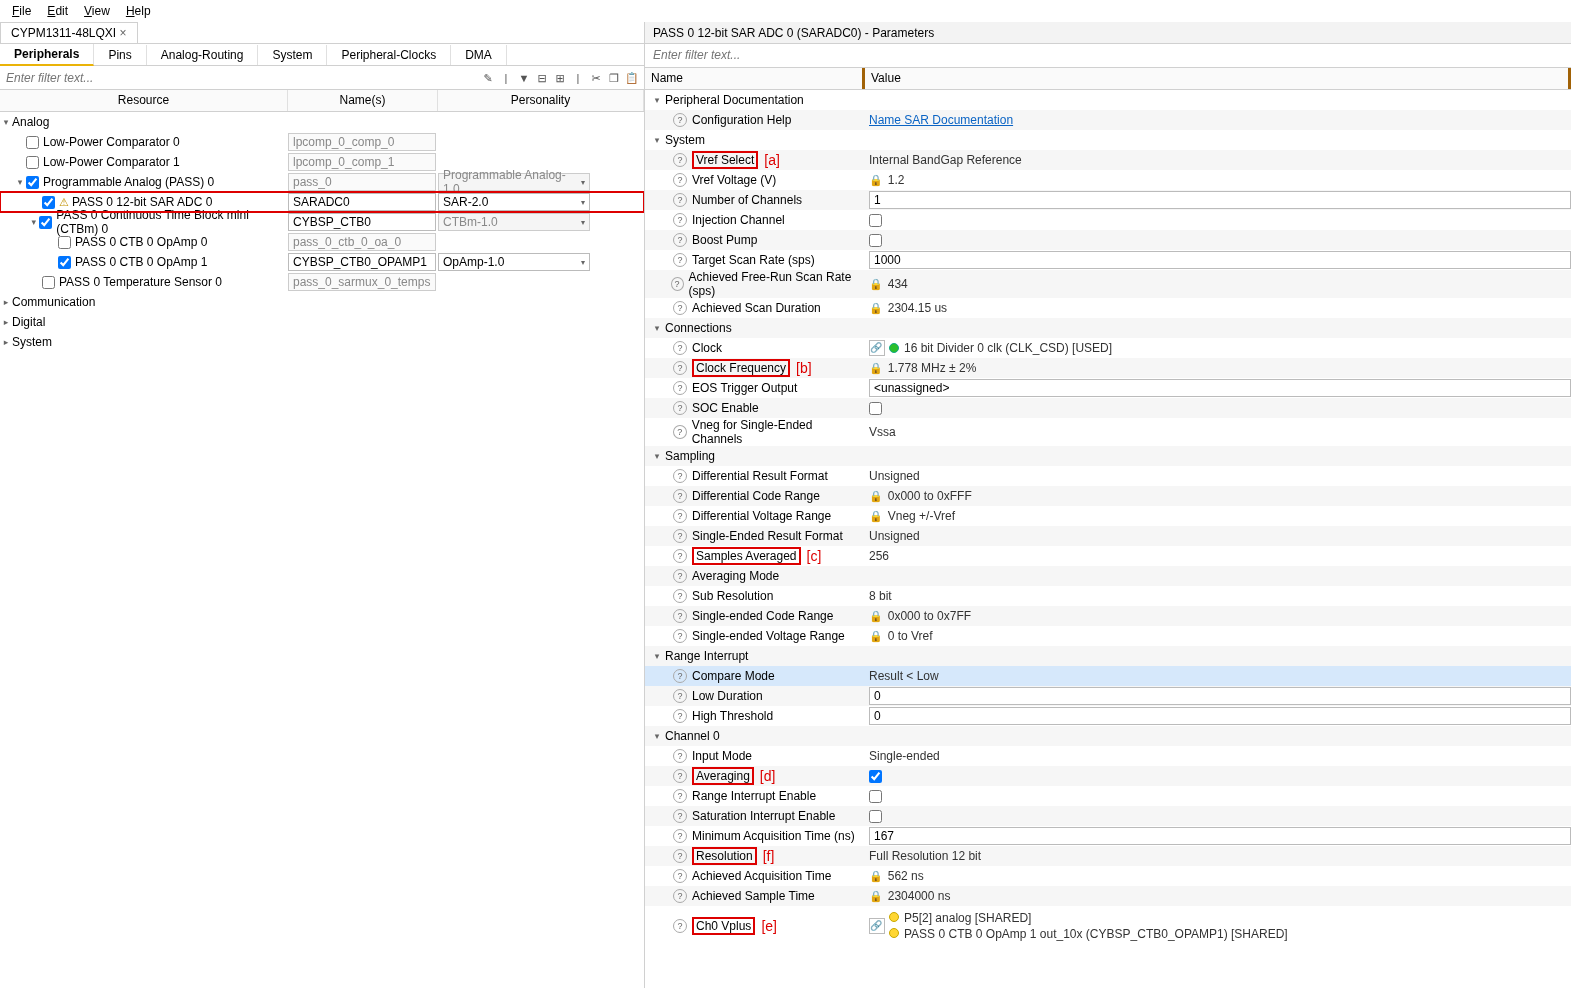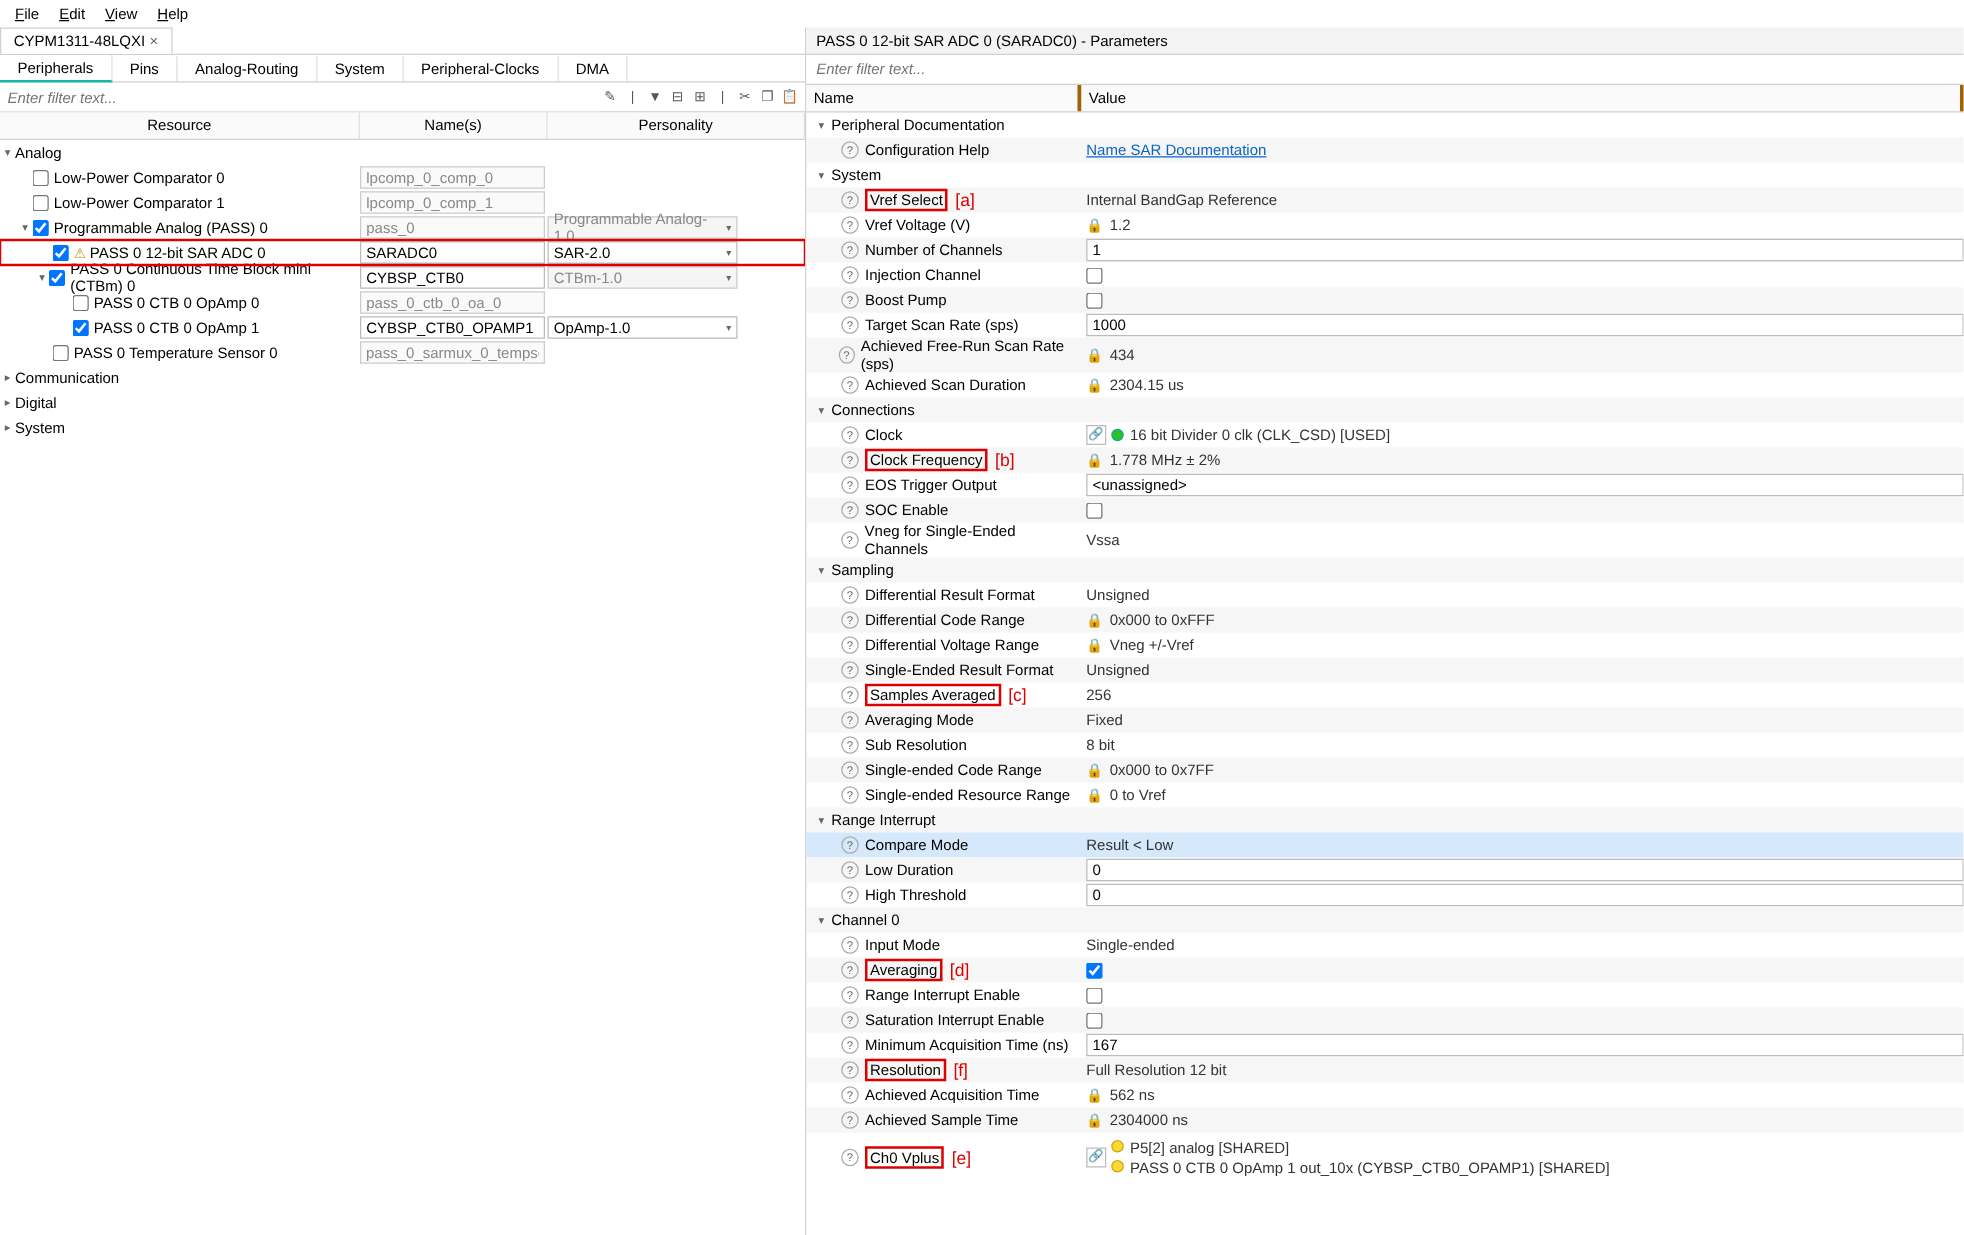--- a/index.html
+++ b/index.html
@@ -16,21 +16,21 @@
 .right { flex: 1; display: flex; flex-direction: column; }
 
 
 .tabbar { height: 22px; display: flex; align-items: flex-start; border-bottom: 1px solid #d0d0d0; }
 .tabbar .tab { padding: 3px 10px; border: 1px solid #d0d0d0; border-bottom: none; margin-right: -1px; background: #f5f5f5; position: relative; }
 .tabbar .tab.active { background: #fff; z-index: 1; }
 .tabbar .tab.close::after { content: " ×"; color: #666; }
 
 .subtabbar { height: 22px; display: flex; align-items: center; border-bottom: 1px solid #d0d0d0; }
 .subtabbar .tab { padding: 3px 14px; border-right: 1px solid #e0e0e0; }
-.subtabbar .tab.active { background: #fff; font-weight: normal; border-bottom: 2px solid #14b8a6; }
+.subtabbar .tab.active { background: #fff; font-weight: bold; border-bottom: 2px solid #eab308; }
 
 .filterbar { height: 24px; display: flex; align-items: center; border-bottom: 1px solid #d0d0d0; }
 .filterbar input { flex: 1; height: 22px; border: none; padding: 0 6px; font-style: italic; color: #888; }
 .filterbar .icons { display: flex; gap: 2px; padding-right: 4px; }
 .filterbar .icon { width: 16px; height: 16px; font-size: 11px; text-align: center; line-height: 16px; color: #555; }
 
 .gridhead { height: 22px; display: flex; border-bottom: 1px solid #d0d0d0; background: #fafafa; text-align: center; }
 .gridhead div { padding: 3px 6px; border-right: 1px solid #e0e0e0; }
 .col-res { width: 288px; }
 .col-name { width: 150px; }
@@ -498,21 +498,20 @@
             <span class="tag">[c]</span>
           </div>
           <div class="pval ro">256</div>
         </div>
       <div class="prow alt">
           <div class="pname">
             <span class="indent" style="width:28px"></span>
             <span class="q">?</span>
             <span>Averaging Mode</span>
           </div>
-          <div class="pval ro">Fixed</div>
         </div>
       <div class="prow">
           <div class="pname">
             <span class="indent" style="width:28px"></span>
             <span class="q">?</span>
             <span>Sub Resolution</span>
           </div>
           <div class="pval ro">8 bit</div>
         </div>
       <div class="prow alt">
@@ -523,21 +522,21 @@
           </div>
           <div class="pval">
             <span class="lock">🔒</span>
             <span class="ro">0x000 to 0x7FF</span>
           </div>
         </div>
       <div class="prow">
           <div class="pname">
             <span class="indent" style="width:28px"></span>
             <span class="q">?</span>
-            <span>Single-ended Resource Range</span>
+            <span>Single-ended Voltage Range</span>
           </div>
           <div class="pval">
             <span class="lock">🔒</span>
             <span class="ro">0 to Vref</span>
           </div>
         </div>
 
       <div class="prow cat alt">
           <div class="pname">
             <span class="indent" style="width:4px"></span>

